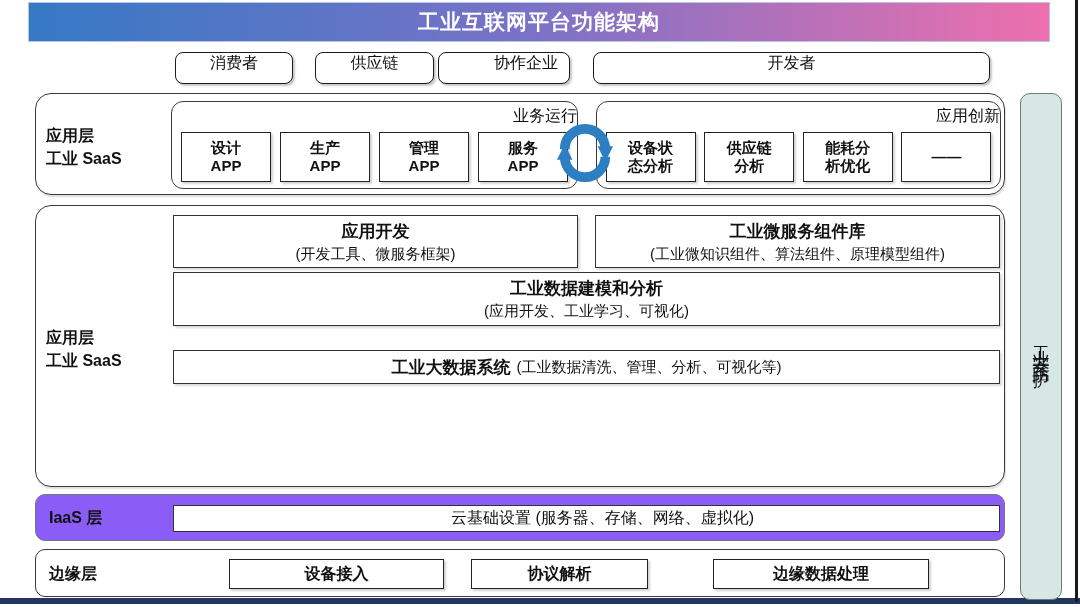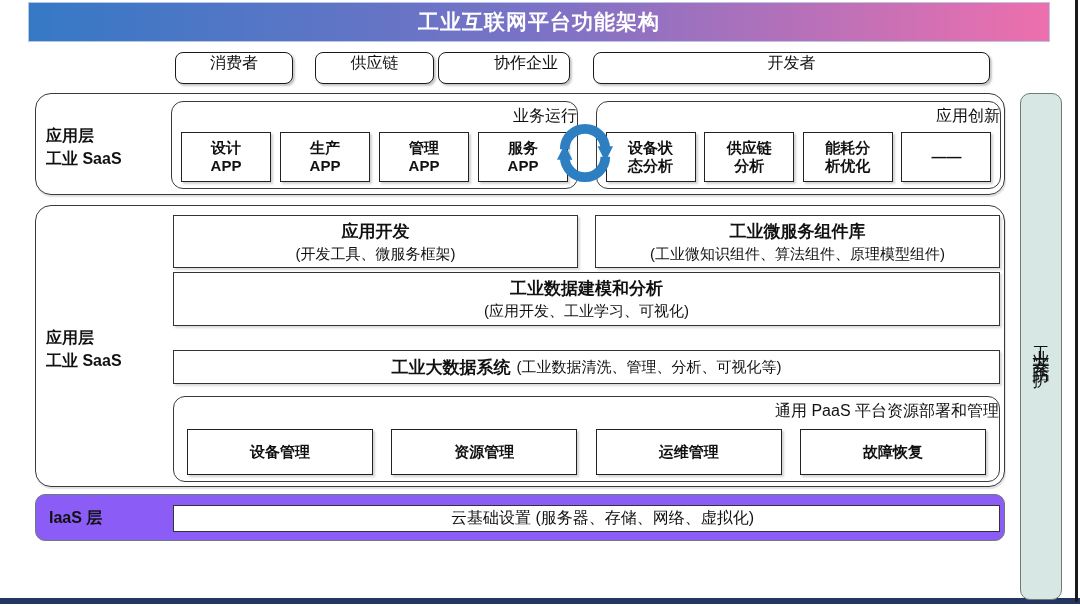--- a/index.html
+++ b/index.html
@@ -218,37 +218,34 @@
       <div class="titled-box row2">
         <div class="t">工业数据建模和分析</div>
         <div class="s">(应用开发、工业学习、可视化)</div>
       </div>
 
       <div class="row3">
         <span class="t">工业大数据系统</span>
         <span class="s-inline">(工业数据清洗、管理、分析、可视化等)</span>
       </div>
 
-      <div class="row4">
-        <div class="group-title">通用 PaaS 平台资源部署和管理</div>
-        <div class="mgmt">
-          <div class="mgmt-box">设备管理</div>
-          <div class="mgmt-box">资源管理</div>
-          <div class="mgmt-box">运维管理</div>
-          <div class="mgmt-box">故障恢复</div>
-        </div>
-      </div>
     </div>
   </div>
 
   <div class="iaas">
     <div class="iaas-label">IaaS 层</div>
     <div class="cloud-box">云基础设置 (服务器、存储、网络、虚拟化)</div>
   </div>
 
+  <div class="edge">
+    <div class="edge-label">边缘层</div>
+    <div class="edge-box edge0">设备接入</div>
+    <div class="edge-box edge1">协议解析</div>
+    <div class="edge-box edge2">边缘数据处理</div>
+  </div>
 
   <div class="security">
     <div class="security-text">工业安全防护</div>
   </div>
 
   <div class="bottom-bar"></div>
   <div class="right-line"></div>
 
 </div>
 

